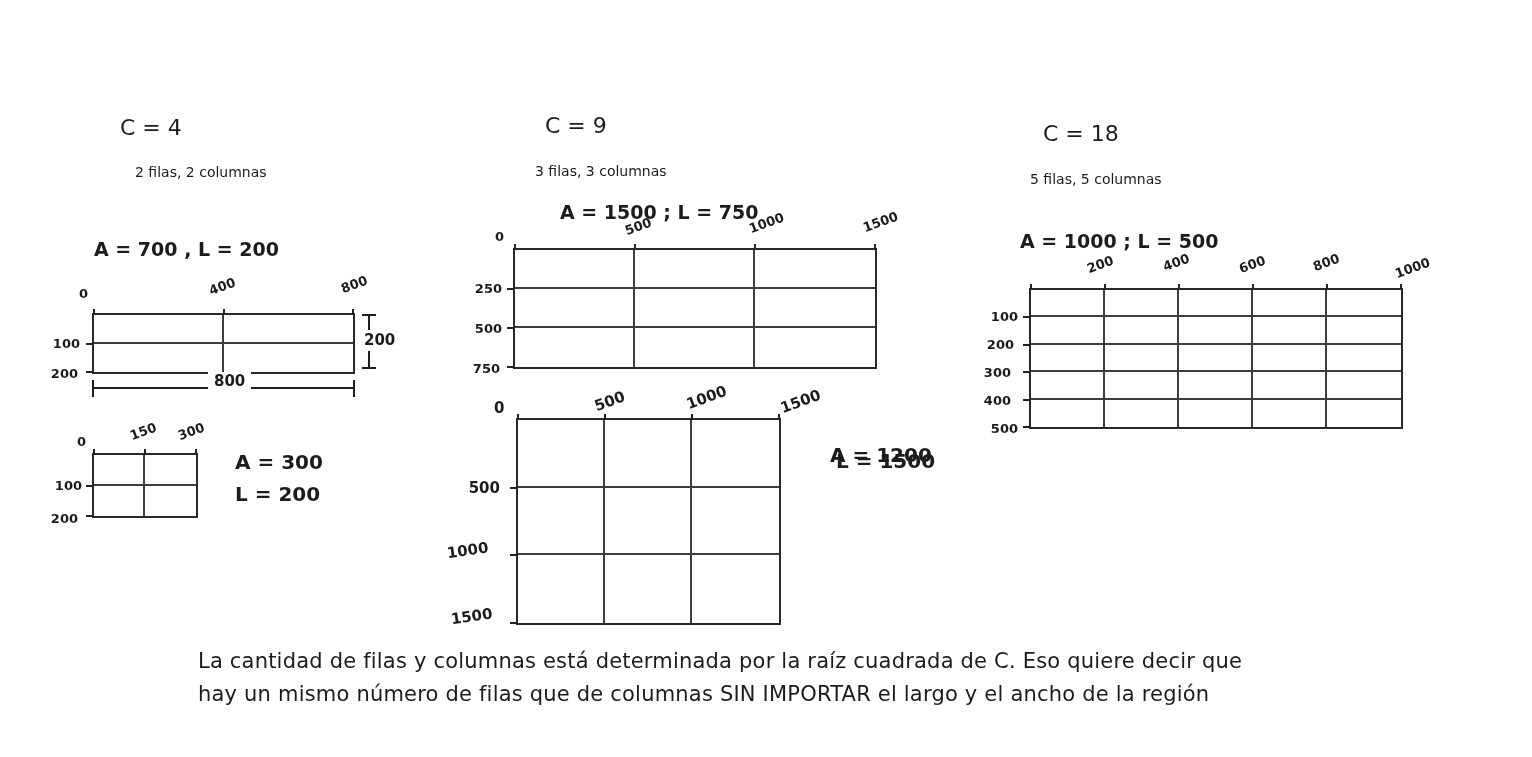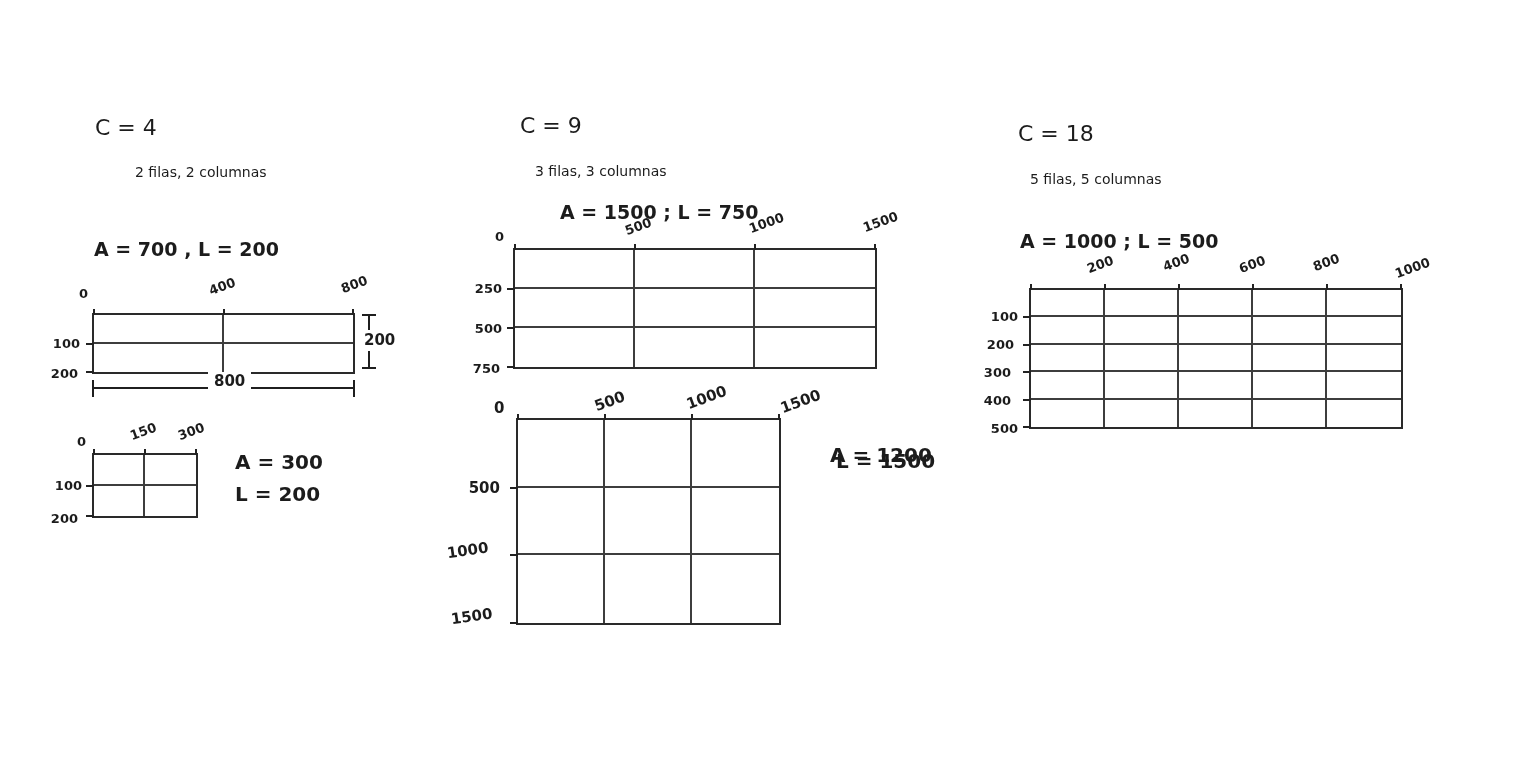--- a/index.html
+++ b/index.html
@@ -6,21 +6,21 @@
   #page{
     position:relative;
     width:1532px;height:757px;
     background:#ffffff;
     font-family:"DejaVu Sans",sans-serif;
     color:#1c1c1c;
     overflow:hidden;
   }
   .abs{position:absolute;white-space:nowrap;}
   .title{font-size:21px;letter-spacing:.2px;}
-  .heading{font-size:22px;}
+  .heading{font-size:22px;margin-left:25px;}
   .sub{font-size:14px;}
   .params{font-size:19px;font-weight:700;text-align:center;}
   .biglabel{font-size:20px;font-weight:700;text-align:center;}
   .tick{font-size:13px;font-weight:700;}
   .tick.lg{font-size:15px;}
   .rot{transform:rotate(-20deg);transform-origin:left bottom;}
   .rot8{transform:rotate(-8deg);transform-origin:left bottom;}
   .ytick{text-align:right;}
   .grid{
     position:absolute;
@@ -206,14 +206,18 @@
     <span class="abs tick rot" style="left:1242px;top:261px;">600</span>
     <span class="abs tick rot" style="left:1316px;top:259px;">800</span>
     <span class="abs tick rot" style="left:1398px;top:266px;">1000</span>
     <span class="abs tick ytick" style="left:980px;top:309px;width:38px;">100</span>
     <span class="abs tick ytick" style="left:976px;top:337px;width:38px;">200</span>
     <span class="abs tick ytick" style="left:973px;top:365px;width:38px;">300</span>
     <span class="abs tick ytick" style="left:973px;top:393px;width:38px;">400</span>
     <span class="abs tick ytick" style="left:980px;top:421px;width:38px;">500</span>
   </div>
 
+  <div class="abs footer" style="left:198px;top:645px;">
+    <div>La cantidad de filas y columnas está determinada por la raíz cuadrada de C. Eso quiere decir que</div>
+    <div>hay un mismo número de filas que de columnas SIN IMPORTAR el largo y el ancho de la región</div>
+  </div>
 
 </div>
 
 </body></html>

